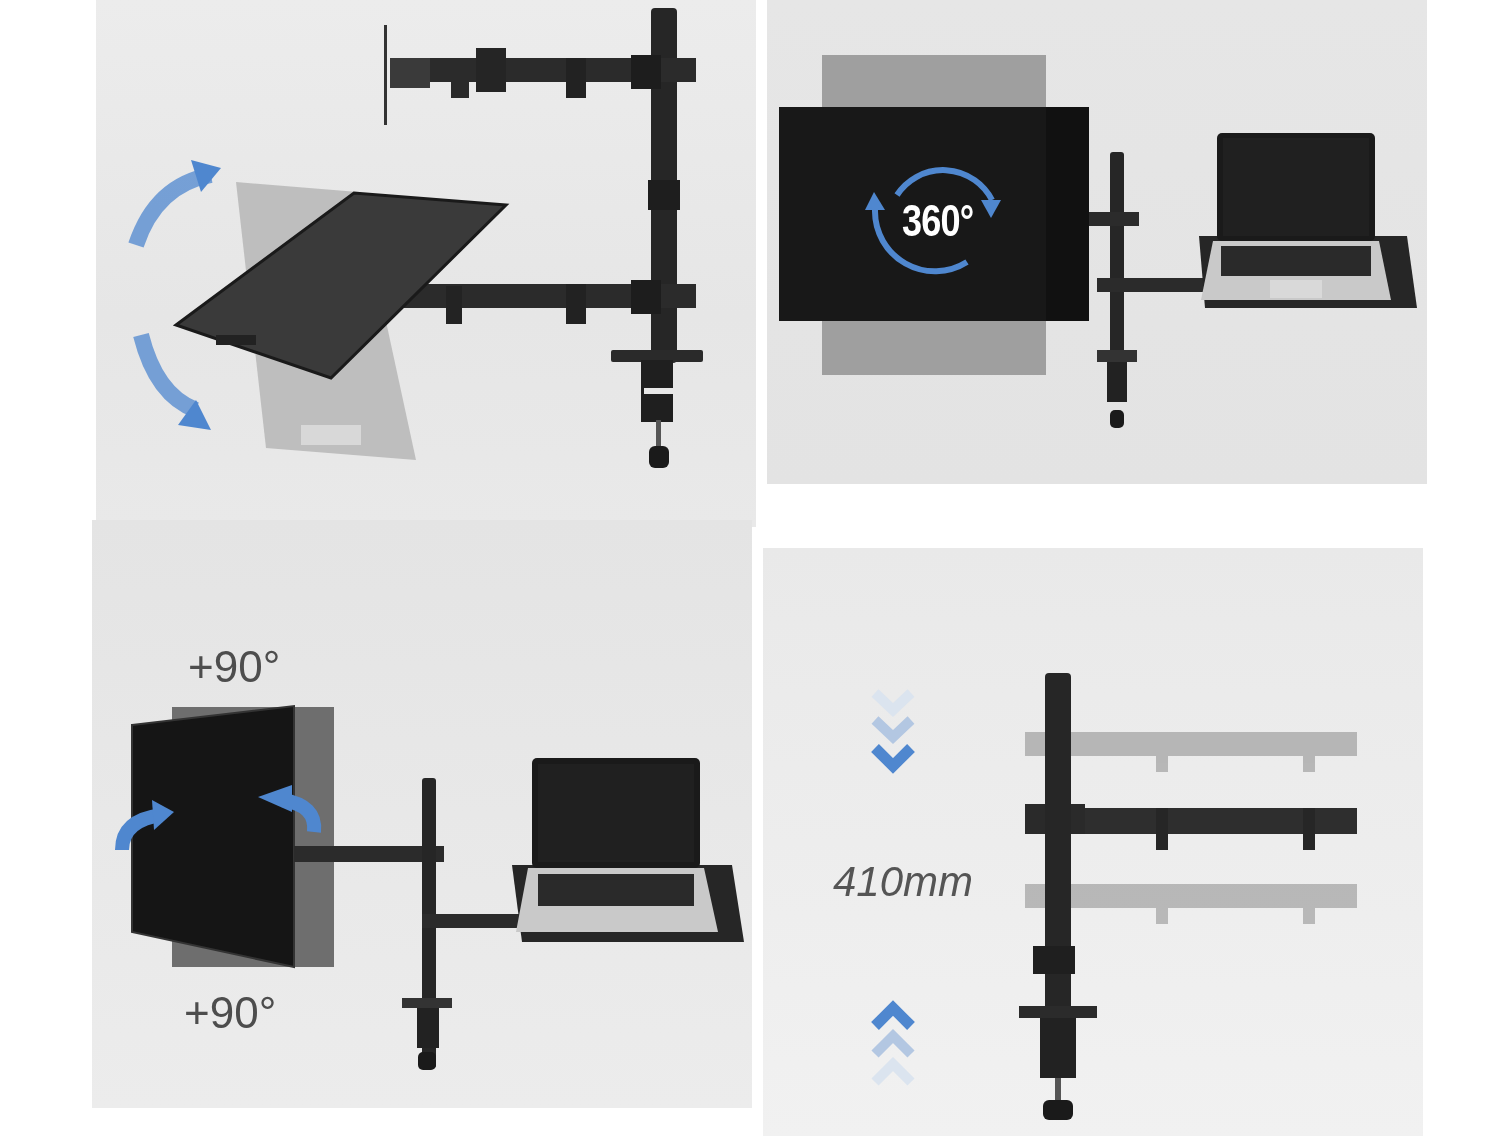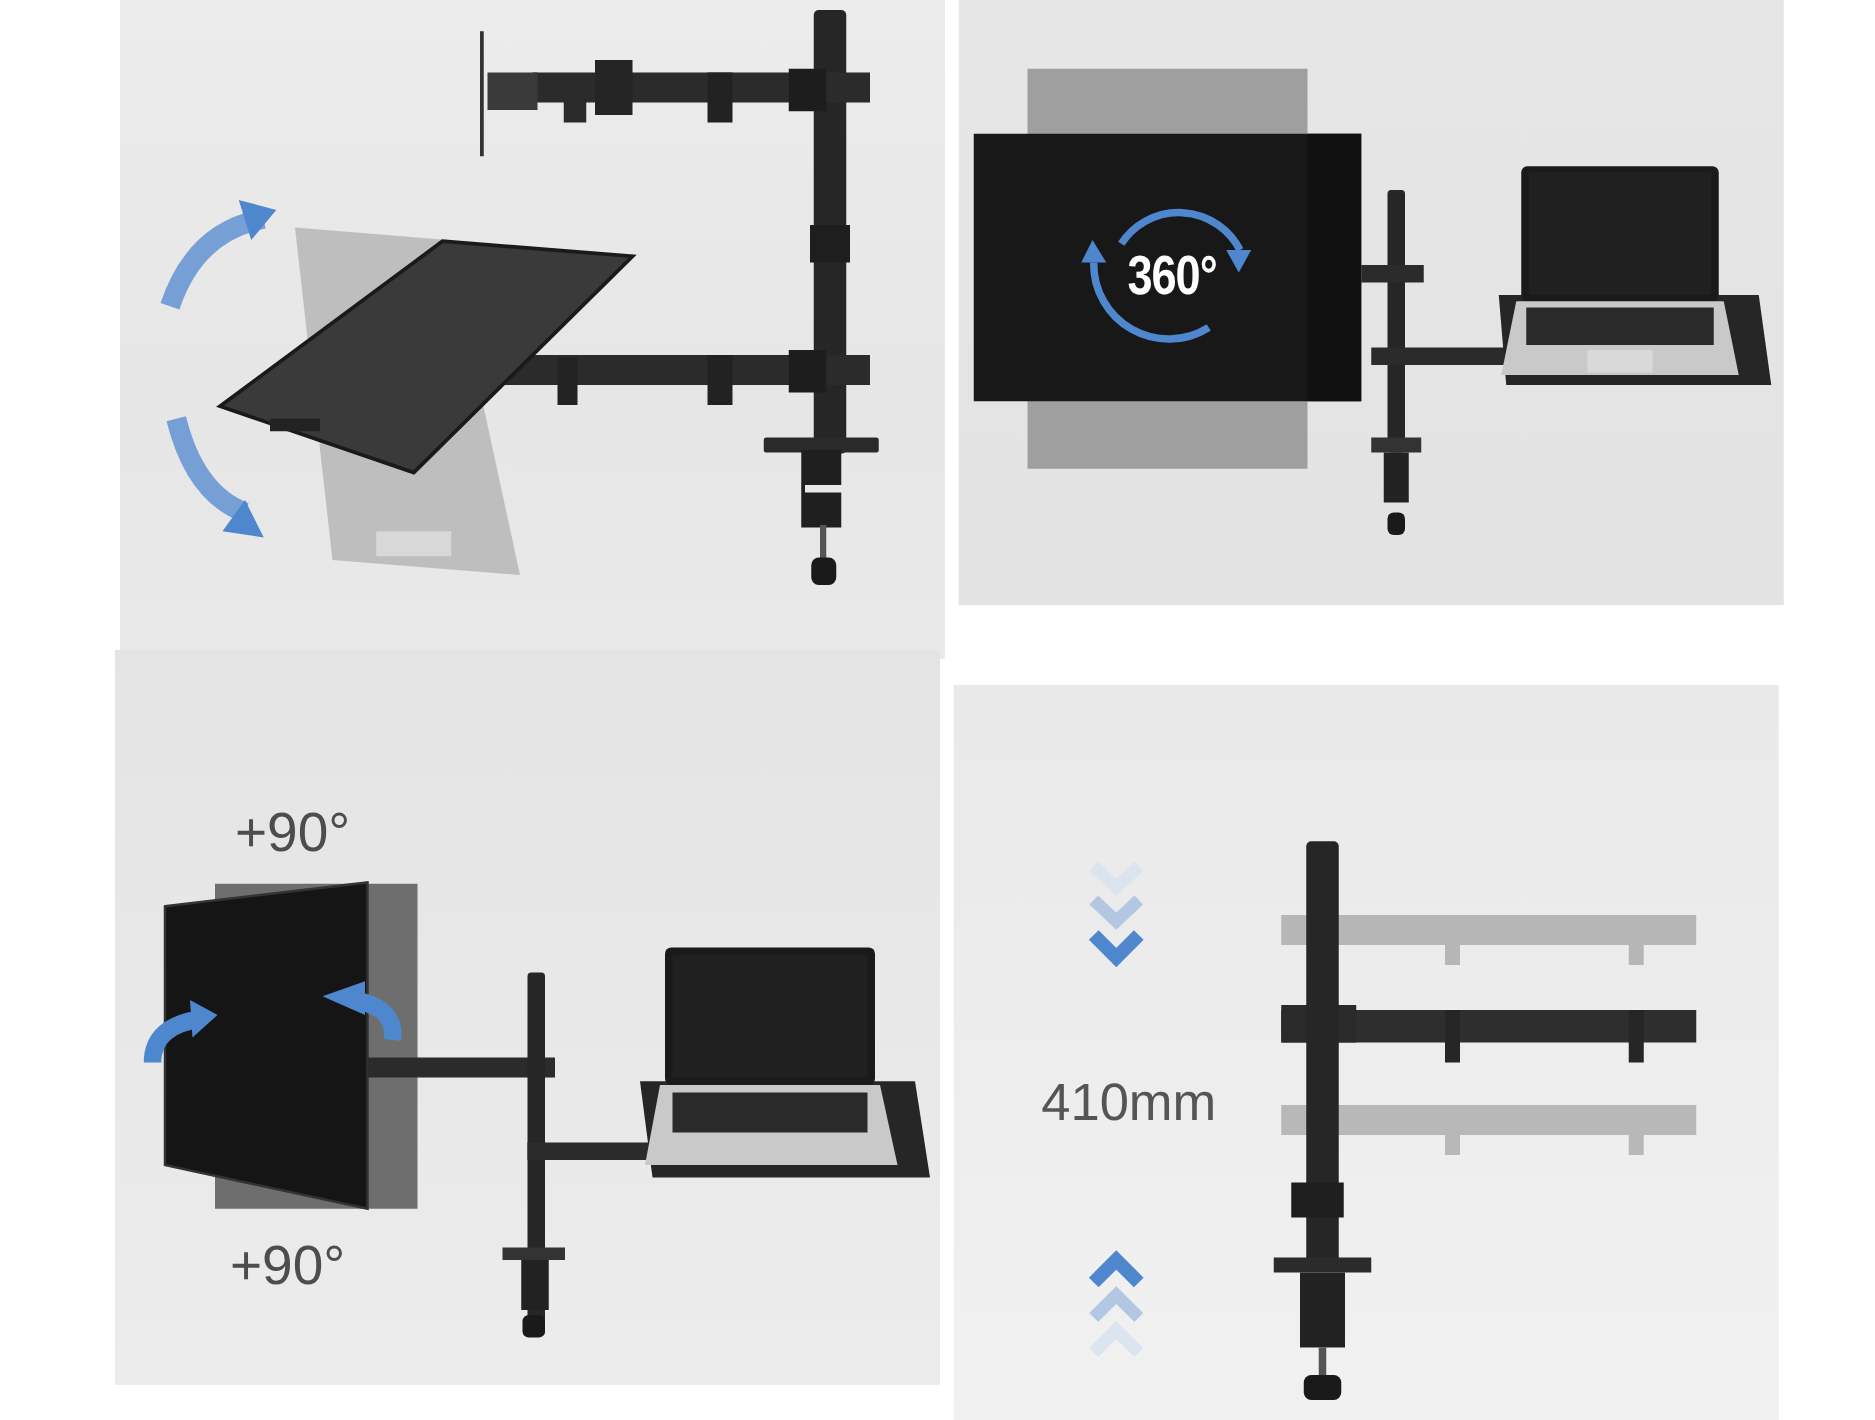--- a/index.html
+++ b/index.html
@@ -1,21 +1,21 @@
 <!DOCTYPE html>
 <html><head>
 <meta charset="utf-8">
 <style>
   html,body{margin:0;padding:0;background:#ffffff;}
   body{width:1500px;height:1136px;position:relative;overflow:hidden;font-family:"Liberation Sans",sans-serif;}
   .panel{position:absolute;overflow:hidden;}
   .p1{left:96px;top:0;width:660px;height:527px;background:linear-gradient(180deg,#ececec 0%,#e6e6e6 60%,#e9e9e9 100%);}
   .p2{left:767px;top:0;width:660px;height:484px;background:linear-gradient(180deg,#e6e6e6 0%,#e3e3e3 100%);}
   .p3{left:92px;top:520px;width:660px;height:588px;background:linear-gradient(180deg,#e4e4e4 0%,#ececec 100%);}
-  .p4{left:763px;top:548px;width:660px;height:588px;background:linear-gradient(180deg,#e9e9e9 0%,#f1f1f1 100%);}
+  .p4{left:763px;top:548px;width:660px;height:588px;background:linear-gradient(180deg,#e9e9e9 0%,#f1f1f1 100%);font-style:italic;}
   .panel svg{position:absolute;left:0;top:0;}
   .label{position:absolute;color:#4a4a4a;font-weight:bold;white-space:nowrap;}
   .lbl360{left:135px;top:196px;font-size:44px;color:#ffffff;letter-spacing:-1px;transform:scaleX(0.82);transform-origin:left top;}
   .lbl90top{left:96px;top:122px;font-size:44px;font-weight:normal;color:#4d4d4d;}
   .lbl90bot{left:92px;top:468px;font-size:44px;font-weight:normal;color:#4d4d4d;}
   .lbl410{left:70px;top:310px;font-size:42px;font-weight:normal;color:#555555;}
 </style>
 </head>
 <body>
 

